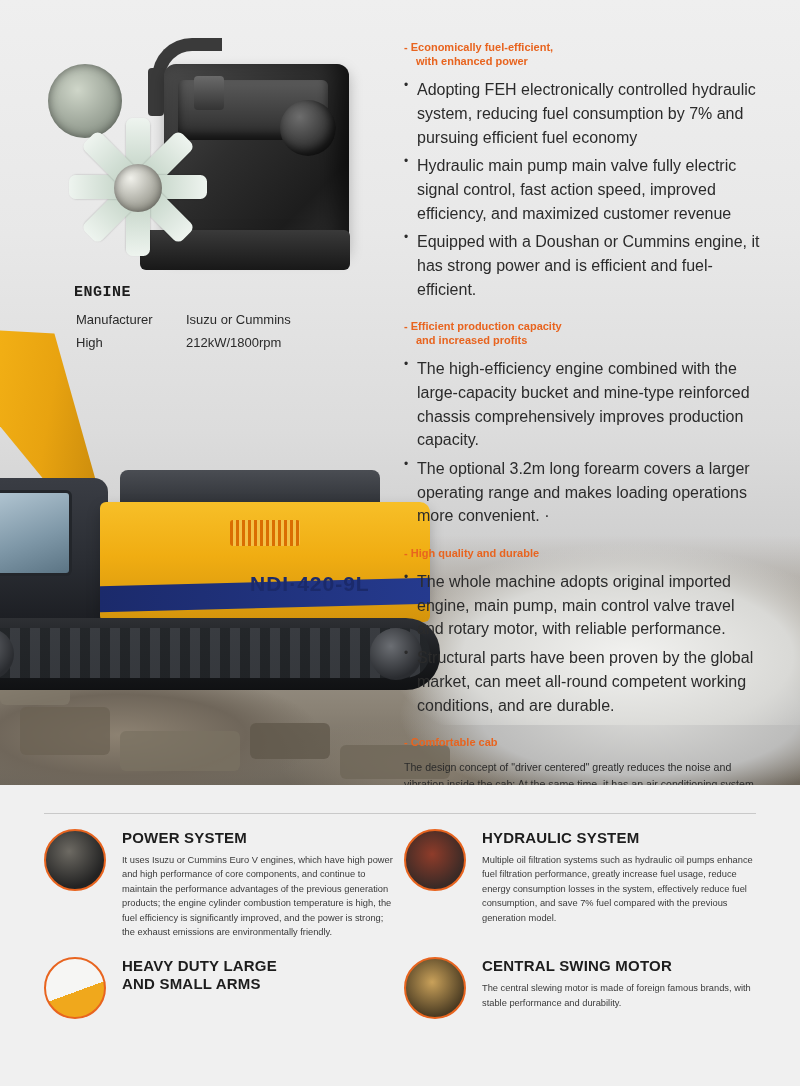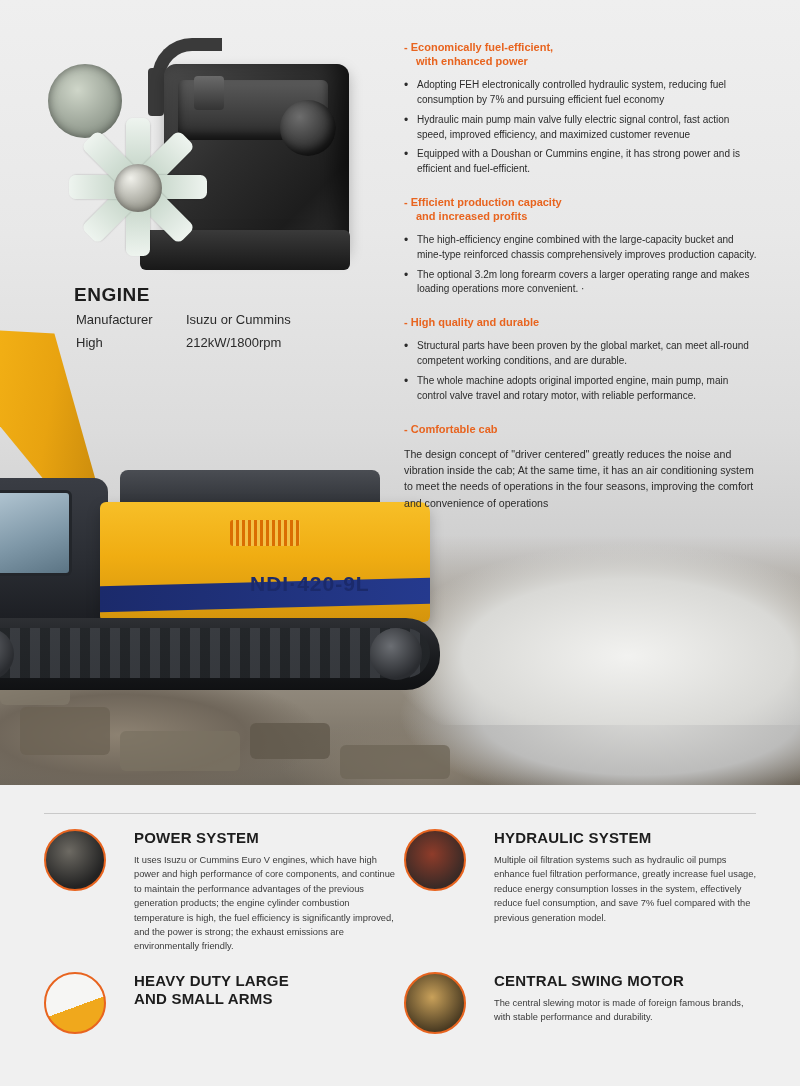--- a/index.html
+++ b/index.html
@@ -91,21 +91,21 @@
     box-shadow: inset -4px -4px 10px rgba(0,0,0,.7);
   }
   .eng-base {
     position:absolute; left: 96px; top: 206px; width: 210px; height: 40px;
     background: linear-gradient(180deg,#3a3a3a,#181818); border-radius: 6px;
   }
 
   
   .eng-title {
     position: absolute; left: 74px; top: 284px;
-    font-size: 19px; font-weight: bold; color: #1d1d1d; letter-spacing: .5px;
+    font-size: 15px; font-weight: bold; color: #1d1d1d; letter-spacing: .5px; font-family: Liberation Mono, monospace;
   }
   .spec-table { position: absolute; left: 76px; top: 312px; width: 290px; }
   .spec-row { display: flex; font-size: 13px; color: #2a2a2a; margin-bottom: 8px; }
   .spec-label { width: 110px; }
   .spec-value { flex: 1; }
 
   
   .excavator { position: absolute; left: -20px; top: 330px; width: 480px; height: 420px; }
   .boom {
     position:absolute; left: 0px; top: 0px; width: 120px; height: 180px;
@@ -168,40 +168,40 @@
   .content { position: absolute; left: 404px; top: 40px; width: 356px; }
   .sec { margin-bottom: 18px; }
   .sec-head {
     color: #e8641f; font-size: 11px; font-weight: bold; line-height: 1.28;
     margin-bottom: 10px;
   }
   .sec-head .dash { color:#e8641f; }
   .bullets { list-style: none; }
   .bullets li {
     position: relative; padding-left: 13px; margin-bottom: 5px;
-    font-size: 10px; line-height: 1.48; color: #2b2b2b;
+    font-size: 16px; line-height: 1.48; color: #2b2b2b;
   }
   .bullets li:before {
     content: "•"; position: absolute; left: 0; top: -1px; color: #2b2b2b; font-size: 12px;
   }
   .para { font-size: 10.6px; line-height: 1.55; color: #2b2b2b; }
 
   
   .bottom {
     position: absolute; left: 0; top: 785px; width: 800px; height: 301px;
     background: #f0f0f0;
   }
   .divider {
     position: absolute; left: 44px; top: 28px; width: 712px; height: 1px; background: #c9c9c9;
   }
   .features {
     position: absolute; left: 44px; top: 44px; width: 712px;
     display: grid; grid-template-columns: 352px 352px; column-gap: 8px; row-gap: 18px;
   }
-  .feat { display: flex; gap: 28px; }
+  .feat { display: flex; gap: 16px; }
   .feat-thumb {
     flex: 0 0 62px; width: 62px; height: 62px; border-radius: 50%;
     border: 2px solid #e8641f; overflow: hidden; position: relative;
     background: #2a2a2a;
   }
   .thumb-a { background: radial-gradient(circle at 40% 35%, #6d6a63, #232323 70%); }
   .thumb-b { background: radial-gradient(circle at 45% 40%, #8f3c2a, #3a2a26 70%); }
   .thumb-c { background: linear-gradient(160deg,#f6f6f4 0 55%, #f0a81c 55% 100%); }
   .thumb-d { background: radial-gradient(circle at 45% 40%, #c9a15a, #4a3b22 72%); }
   .feat-body { flex: 1; }
@@ -300,22 +300,22 @@
           <li>The high-efficiency engine combined with the large-capacity bucket and mine-type reinforced chassis comprehensively improves production capacity.</li>
           <li>The optional 3.2m long forearm covers a larger operating range and makes loading operations more convenient. ·</li>
         </ul>
       </div>
 
       <div class="sec">
         <div class="sec-head">
           <span class="dash">-&nbsp;</span><span>High quality and durable</span>
         </div>
         <ul class="bullets">
+          <li>The whole machine adopts original imported engine, main pump, main control valve travel and rotary motor, with reliable performance.</li>
           <li>Structural parts have been proven by the global market, can meet all-round competent working conditions, and are durable.</li>
-          <li>The whole machine adopts original imported engine, main pump, main control valve travel and rotary motor, with reliable performance.</li>
         </ul>
       </div>
 
       <div class="sec">
         <div class="sec-head">
           <span class="dash">-&nbsp;</span><span>Comfortable cab</span>
         </div>
         <div class="para">The design concept of "driver centered" greatly reduces the noise and vibration inside the cab; At the same time, it has an air conditioning system to meet the needs of operations in the four seasons, improving the comfort and convenience of operations</div>
       </div>
 

